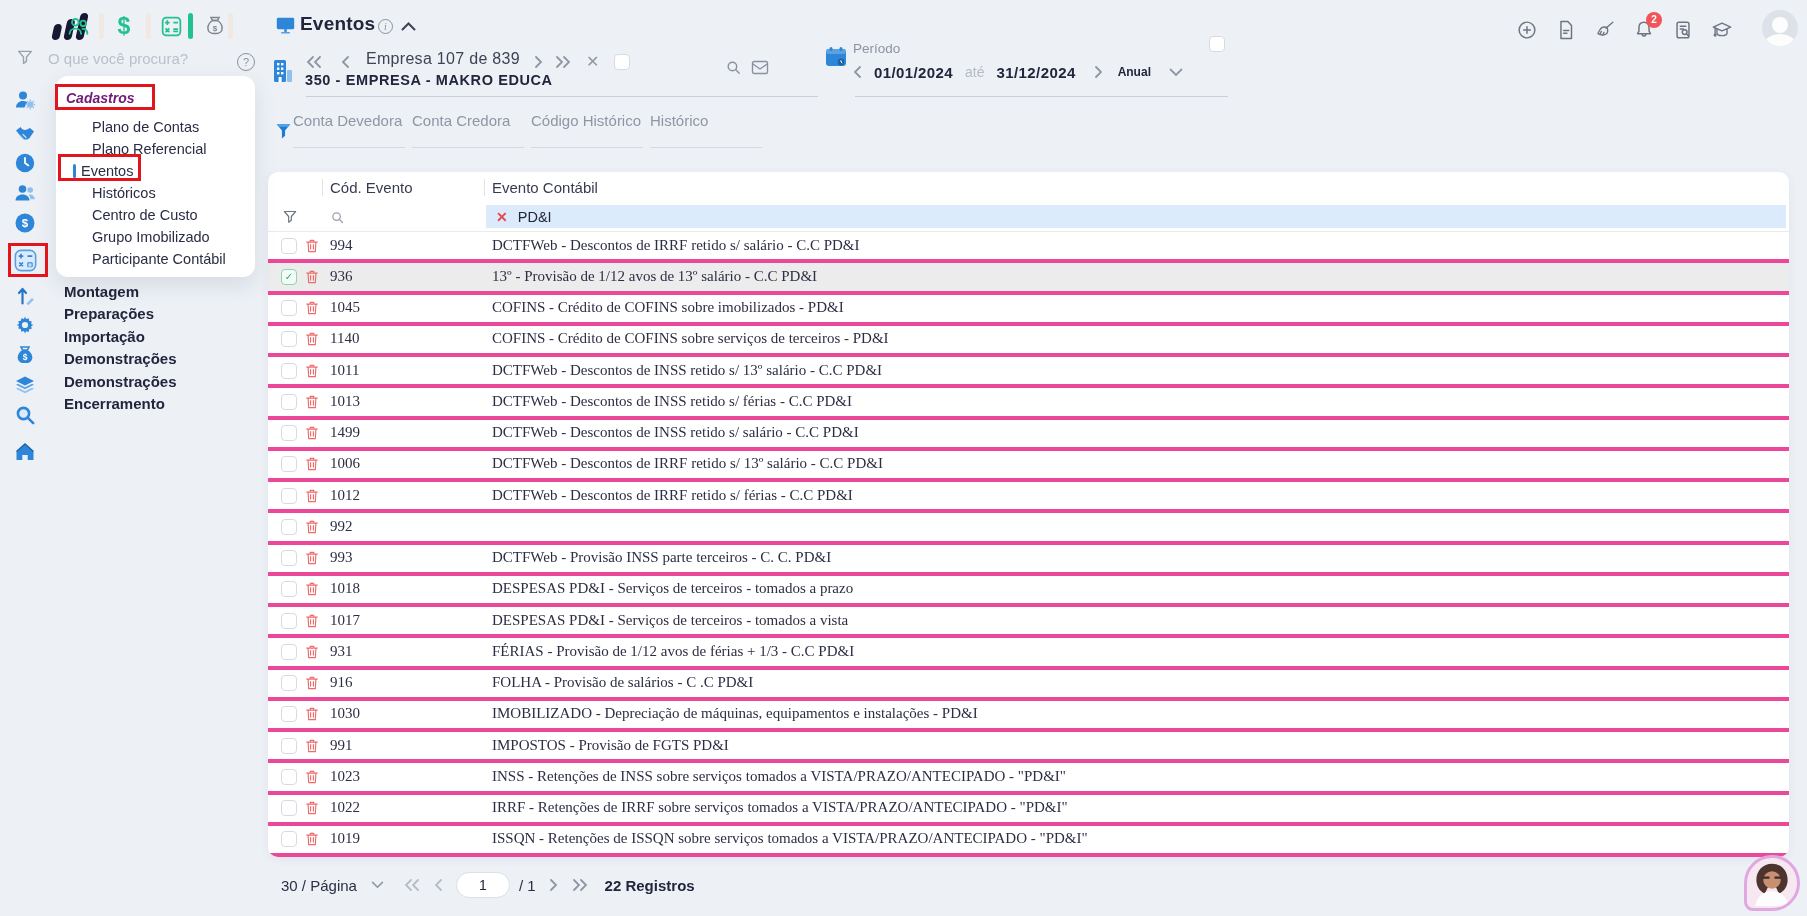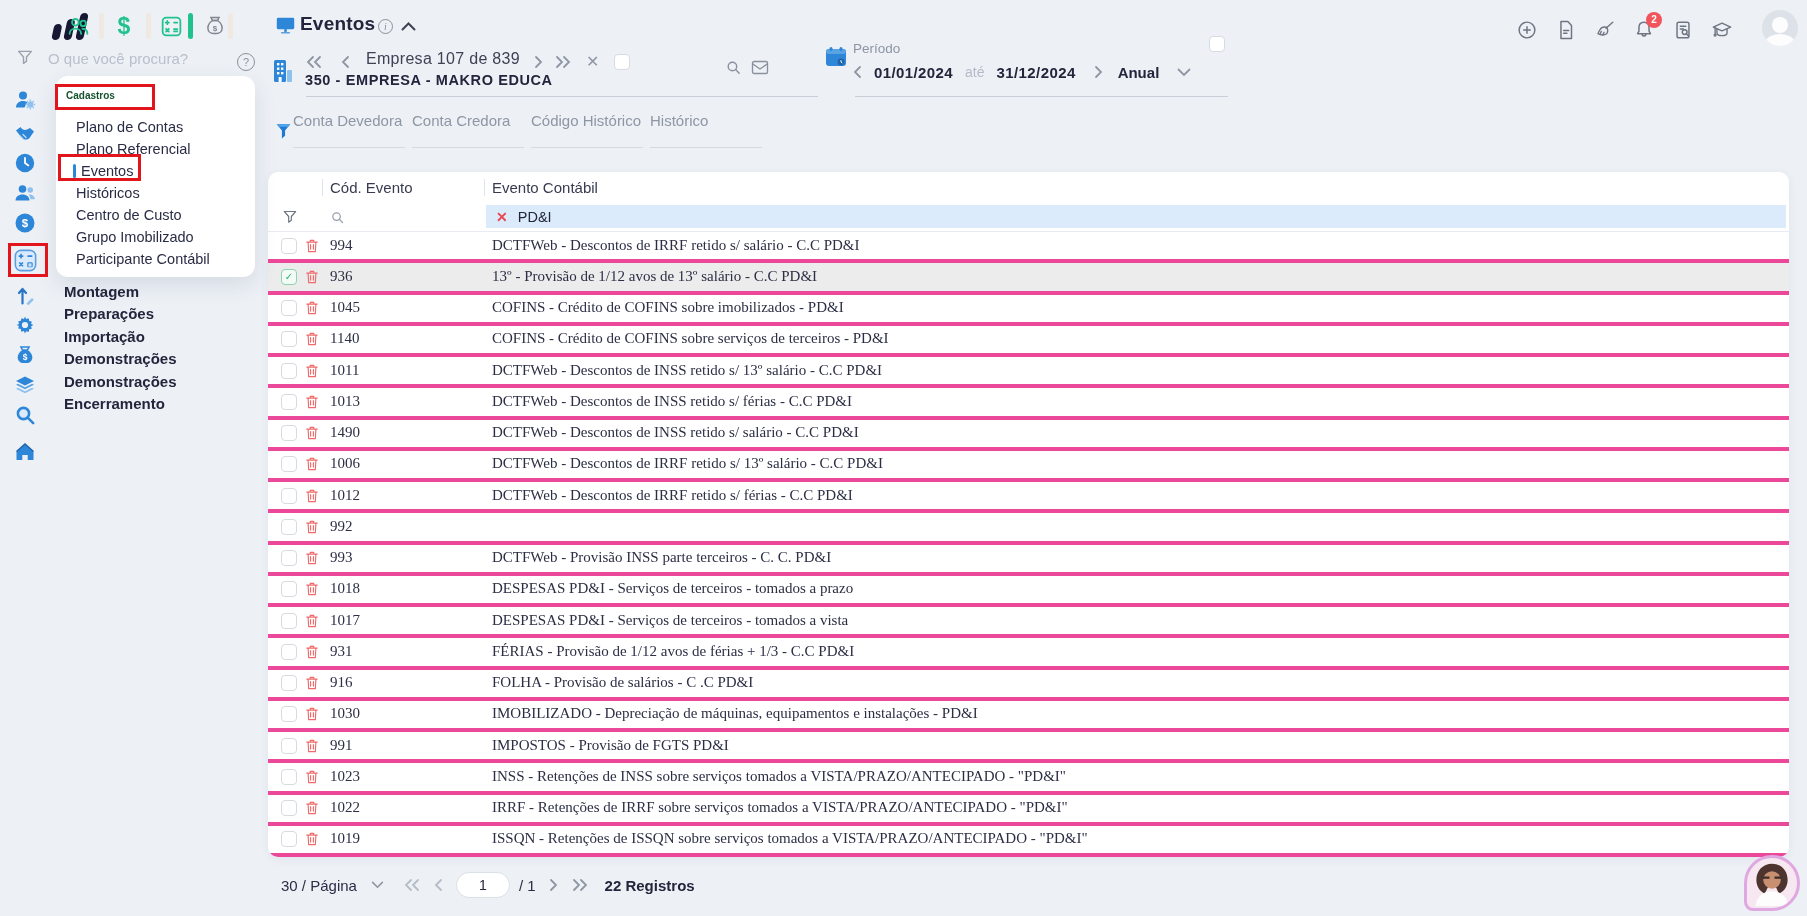--- a/index.html
+++ b/index.html
@@ -31,23 +31,23 @@
   .srch-funnel { left:16px; top:48px; }
   .search-input { left:48px; top:47px; width:175px; height:22px; border:0; background:transparent;
     font-family:inherit; font-size:15px; color:#3c3f52; }
   .search-input::placeholder { color:#b9c0cb; }
   .help-circle { left:237px; top:53px; width:18px; height:18px; border:1.5px solid #8a919c; border-radius:50%;
     font-size:11px; color:#8a919c; display:flex; align-items:center; justify-content:center; }
   .rail-ic { left:13px; width:24px; height:24px; }
 
   .submenu-card { left:56px; top:76px; width:199px; height:201px; background:#fff; border-radius:12px;
     box-shadow:0 8px 22px rgba(40,60,90,.12); z-index:5; }
-  .submenu-title { position:absolute; left:10px; top:14px; font-size:10px; font-weight:bold; color:#14532d; }
+  .submenu-title { position:absolute; left:10px; top:14px; font-size:14px; font-weight:bold; color:#701a75;font-style:italic; }
   .submenu-items { position:absolute; left:0; top:40px; right:0; }
-  .smi { height:22px; display:flex; align-items:center; padding-left:20px; font-size:14.5px; font-weight:500;
+  .smi { height:22px; display:flex; align-items:center; padding-left:36px; font-size:14.5px; font-weight:500;
     color:#2a2c45; cursor:pointer; }
   .smi .bar { display:none; }
   .smi.active { padding-left:17px; }
   .smi.active .bar { display:block; width:3px; height:14px; background:#2e86d8; border-radius:2px; margin-right:5px; }
   .main-nav { left:64px; top:281px; }
   .mni { height:22.4px; line-height:22.4px; font-size:15px; font-weight:bold; color:#23253c; cursor:pointer; }
 
   .annotation { position:absolute; border:3px solid #e1151b; z-index:50; pointer-events:none; }
   .ann-cadastros { left:55px; top:84px; width:100px; height:26px; }
   .ann-eventos { left:58px; top:154px; width:83px; height:27px; }
@@ -66,21 +66,21 @@
   .xmark { color:#8f96a3; font-size:16px; line-height:16px; }
   .checkbox { width:16px; height:16px; border:1.5px solid #d6dbe3; border-radius:4px; background:#fff; }
   .company-name { left:305px; top:72px; font-size:14.5px; font-weight:bold; letter-spacing:.6px; color:#23253c; }
   .underline1 { left:306px; top:96px; width:512px; height:1px; background:#c9ced8; }
   .srchQ { left:725px; top:59px; } .envelope { left:751px; top:60px; }
   .calendar-ic { left:824px; top:46px; }
   .period-label { left:853px; top:41px; font-size:13.5px; color:#8d94a2; }
   .period-row { left:852px; top:61px; height:22px; display:flex; align-items:center; }
   .pr-date { font-size:15px; font-weight:bold; letter-spacing:.4px; color:#23253c; margin:0 12px; }
   .pr-ate { font-size:14px; color:#b4bac6; }
-  .pr-mode { font-size:15px; font-weight:bold; color:#23253c; margin:0 18px 0 14px; }
+  .pr-mode { font-size:12px; font-weight:bold; color:#23253c; margin:0 18px 0 14px; }
   .checkbox2 { left:1209px; top:36px; }
   .underline2 { left:855px; top:96px; width:373px; height:1px; background:#c9ced8; }
   .tab-funnel { left:274px; top:119px; }
   .tabs { left:293px; top:104px; display:flex; }
   .tab { width:112px; margin-right:7px; height:44px; border-bottom:1px solid #d5dae1; font-size:15px;
     color:#8e96a4; padding-top:8px; cursor:pointer; }
 
   
   .card { left:268px; top:172px; width:1521px; height:685px; background:#fff; border-radius:10px;
     box-shadow:0 2px 10px rgba(50,70,100,.07); overflow:hidden; }
@@ -557,21 +557,21 @@
     <span class="code">1013</span>
     <span class="desc">DCTFWeb - Descontos de INSS retido s/ férias - C.C PD&amp;I</span>
   </div>
       <div class="trow">
     <span class="cb"></span>
     <span class="trash">
       <svg width="14" height="16" viewBox="0 0 16 18" fill="none" stroke="#ee6a6a" stroke-width="1.3" stroke-linecap="round" stroke-linejoin="round">
         <path d="M2 4.5h12M6 4.5V2.5h4v2M3.5 4.5l.7 11h7.6l.7-11M6.4 7.5v5M9.6 7.5v5"></path>
           </svg>
         </span>
-    <span class="code">1490</span>
+    <span class="code">1499</span>
     <span class="desc">DCTFWeb - Descontos de INSS retido s/ salário - C.C PD&amp;I</span>
   </div>
       <div class="trow">
     <span class="cb"></span>
     <span class="trash">
       <svg width="14" height="16" viewBox="0 0 16 18" fill="none" stroke="#ee6a6a" stroke-width="1.3" stroke-linecap="round" stroke-linejoin="round">
         <path d="M2 4.5h12M6 4.5V2.5h4v2M3.5 4.5l.7 11h7.6l.7-11M6.4 7.5v5M9.6 7.5v5"></path>
           </svg>
         </span>
     <span class="code">1006</span>

